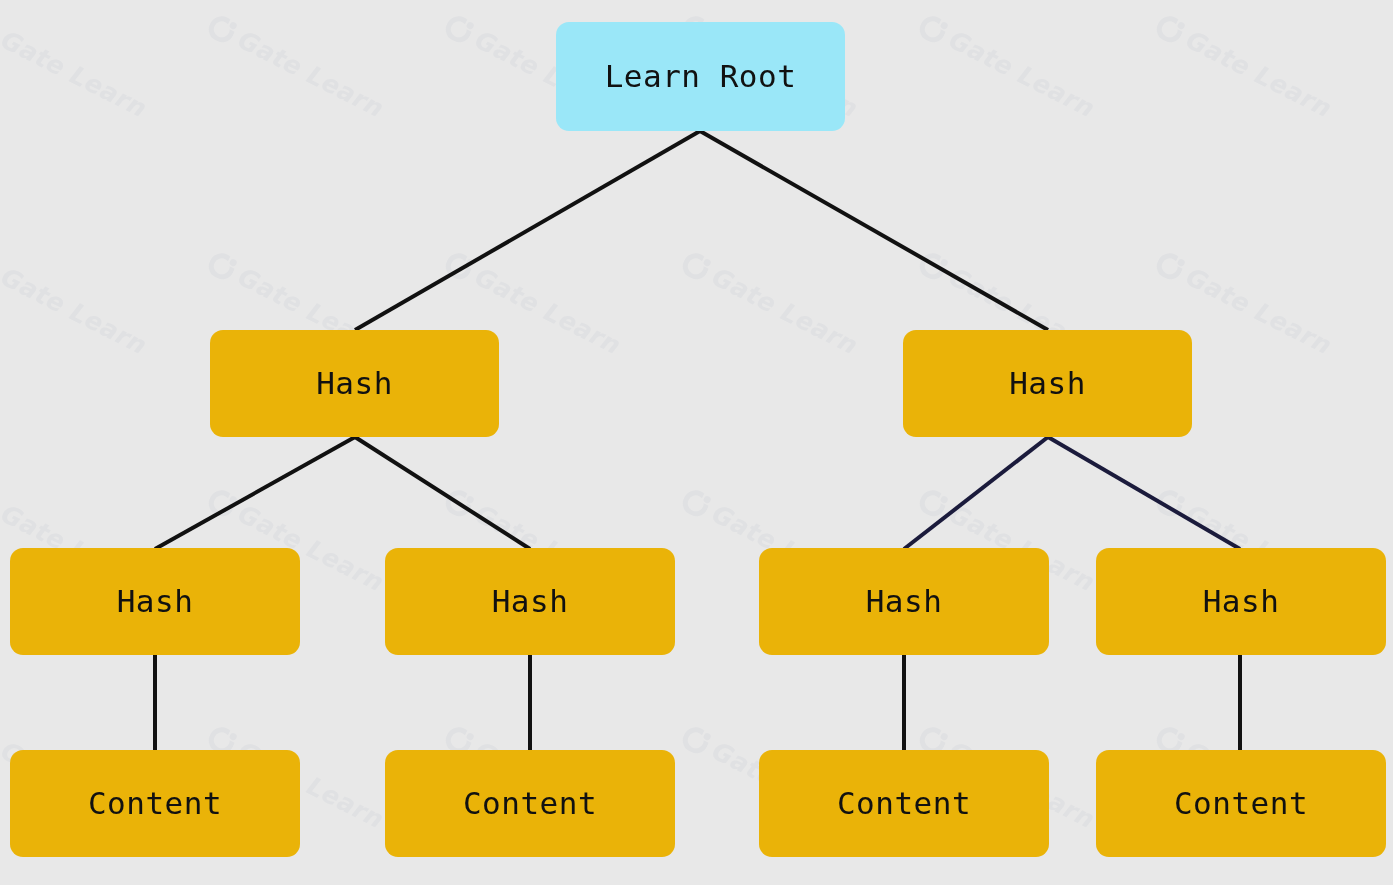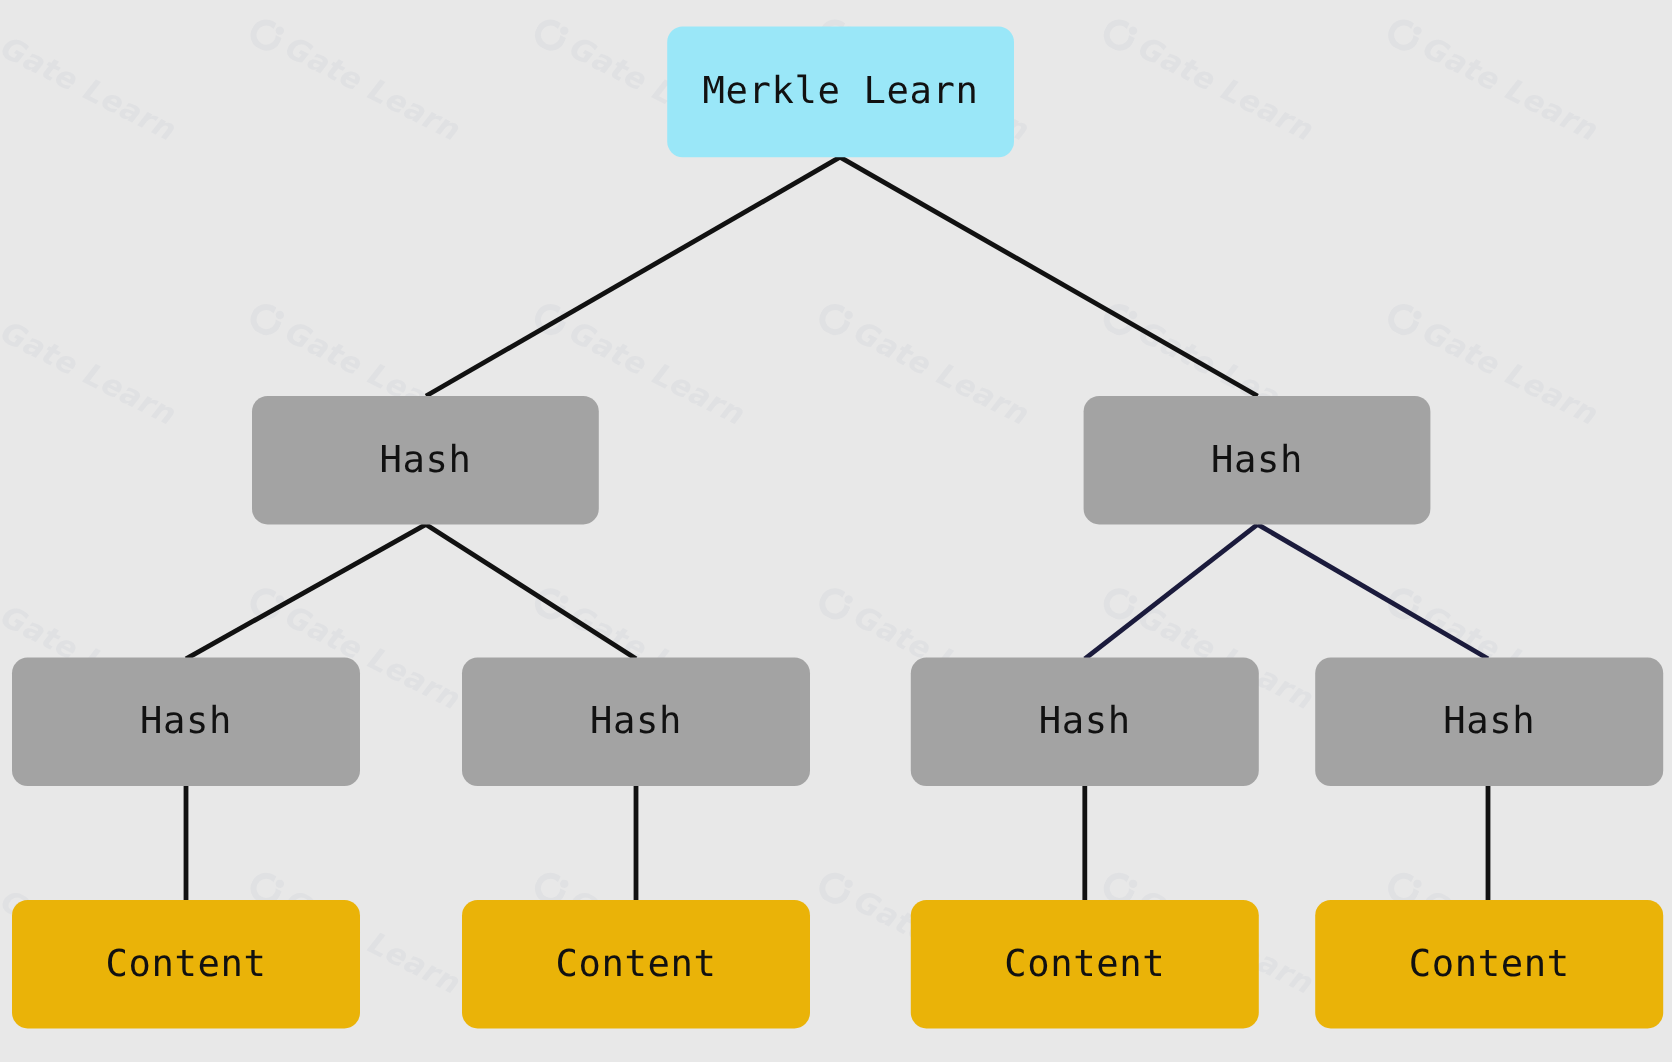--- a/index.html
+++ b/index.html
@@ -82,21 +82,21 @@
     display: flex;
     align-items: center;
     justify-content: center;
     border-radius: 13px;
     font-size: 31px;
     line-height: 1;
     color: #111111;
     letter-spacing: 0.5px;
   }
   .node-root    { background: #9ae7f8; }
-  .node-hash    { background: #a3a3a3; }
+  .node-hash    { background: #eab308; }
   .node-content { background: #eab308; }
 </style>
 </head>
 <body>
 
 <div id="canvas">
 
   <div id="watermark-layer">
       <div class="wm" style="left: -20px; top: 10px;">
         <span class="wm-mark"></span>
@@ -219,21 +219,21 @@
     <line x1="1048" y1="437" x2="904" y2="549" stroke="#1b1b3c" stroke-width="4"></line>
     <line x1="1048" y1="437" x2="1240" y2="549" stroke="#1b1b3c" stroke-width="4"></line>
 
     <line x1="155" y1="655" x2="155" y2="752" stroke="#111111" stroke-width="4"></line>
     <line x1="530" y1="655" x2="530" y2="752" stroke="#111111" stroke-width="4"></line>
     <line x1="904" y1="655" x2="904" y2="752" stroke="#111111" stroke-width="4"></line>
     <line x1="1240" y1="655" x2="1240" y2="752" stroke="#111111" stroke-width="4"></line>
   </svg>
 
   <div class="node node-root" style="left:556px; top:22px; width:289px; height:109px;">
-    <span>Merkle Learn</span>
+    <span>Learn Root</span>
   </div>
 
   <div class="node node-hash" style="left:210px; top:330px; width:289px; height:107px;">
     <span>Hash</span>
   </div>
   <div class="node node-hash" style="left:903px; top:330px; width:289px; height:107px;">
     <span>Hash</span>
   </div>
 
   <div class="node node-hash" style="left:10px; top:548px; width:290px; height:107px;">

